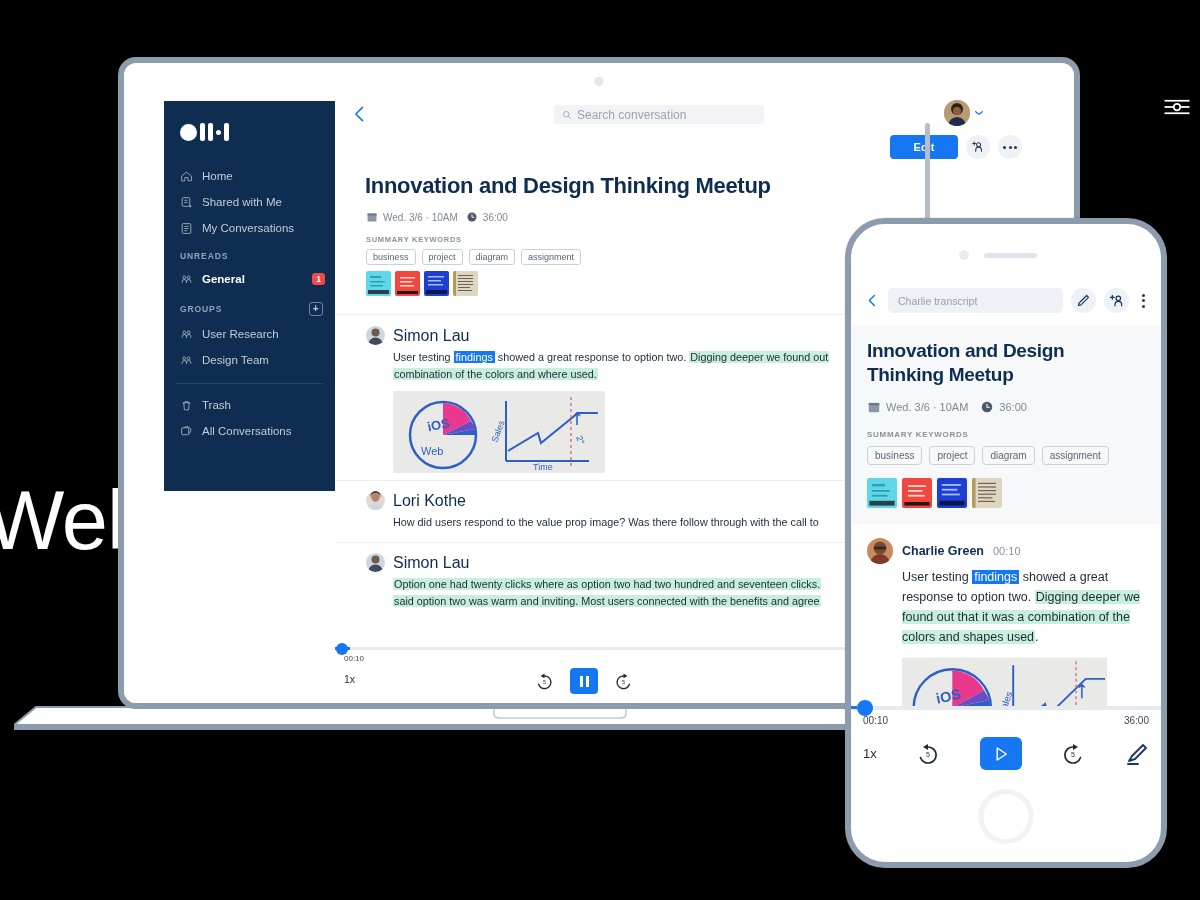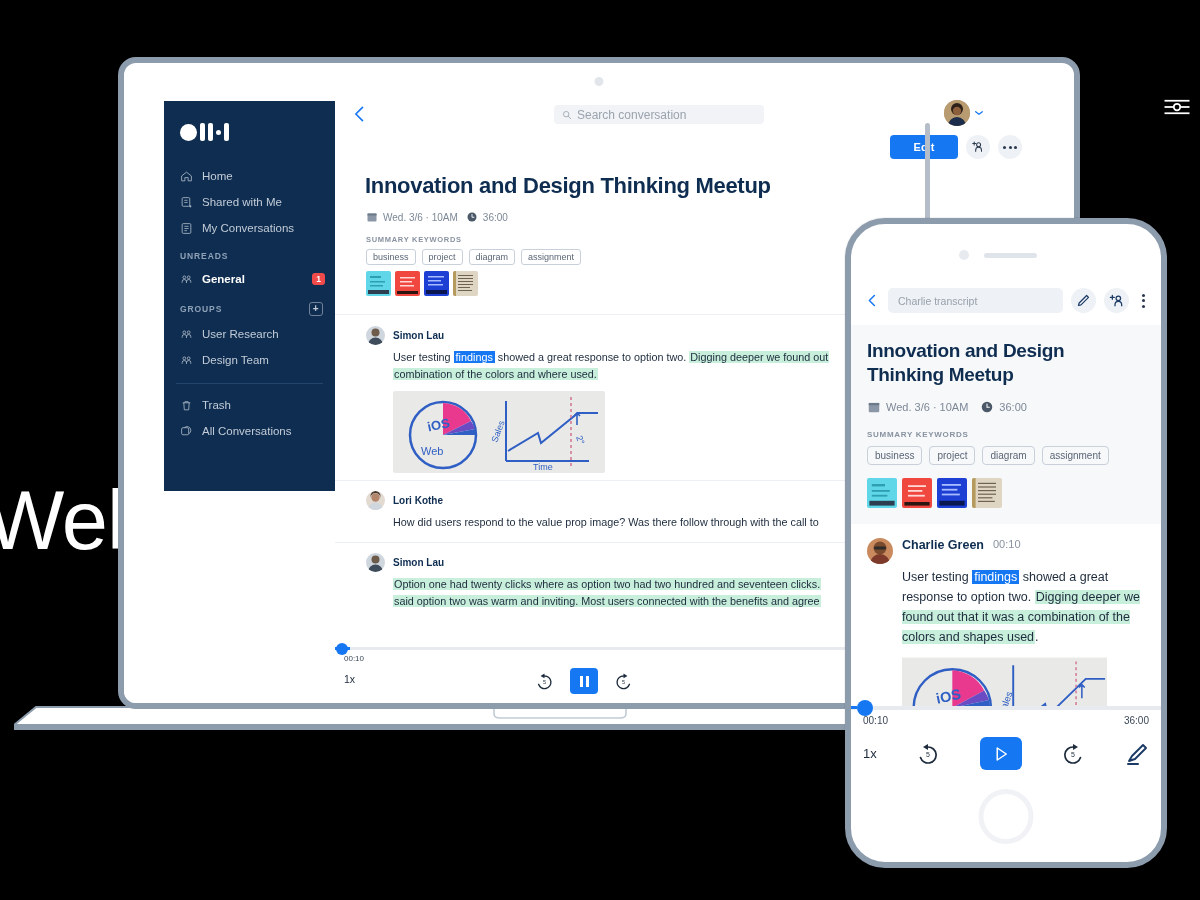--- a/index.html
+++ b/index.html
@@ -130,21 +130,21 @@
     font-size: 9px; padding: 2px 6px; white-space: nowrap;
   }
   .thumb-row { position: absolute; left: 31px; top: 176px; display: flex; gap: 4px; }
   .thumb { width: 25px; height: 25px; border-radius: 2px; overflow: hidden; }
 
   .msg-sep { position: absolute; left: 0; right: 0; height: 1px; background: #eceff3; }
 
   .msg { position: absolute; left: 31px; right: 0; }
   .msg-head { display: flex; align-items: center; gap: 8px; margin-bottom: 4px; }
   .msg-avatar { width: 19px; height: 19px; border-radius: 50%; overflow: hidden; flex: 0 0 19px; }
-  .msg-name { color: #0e2d50; font-size: 10px; font-weight: bold; }
+  .msg-name { color: #0e2d50; font-size: 16px; font-weight: normal; }
   .msg-body {
     margin-left: 27px; color: #1d2b3c; font-size: 10.8px; line-height: 1.62;
     white-space: nowrap;
   }
   .hl-blue { background: #1677f2; color: #fff; padding: 0 2px; }
   .hl-green { background: #c8efdc; padding: 0 1px; }
   .msg-img { margin-left: 27px; margin-top: 7px; width: 212px; height: 82px; border-radius: 2px; overflow: hidden; }
 
   
   #tablet-player { position: absolute; left: 0; right: 0; bottom: 0; height: 62px; background: #fff; }
@@ -193,21 +193,21 @@
   .p-meta { display: flex; align-items: center; gap: 12px; margin-top: 13px; }
   .p-meta .meta-item { font-size: 11px; }
   .p-meta .meta-ico { width: 14px; height: 14px; }
   .p-kw-head { color: #8892a0; font-size: 8px; font-weight: bold; letter-spacing: .7px; margin-top: 16px; }
   .p-kw-row { display: flex; gap: 7px; margin-top: 7px; }
   .p-kw { border: 1px solid #c8d0da; border-radius: 4px; color: #5a6675; font-size: 10px; padding: 3px 7px; }
   .p-thumbs { display: flex; gap: 5px; margin-top: 13px; }
   .p-thumb { width: 30px; height: 30px; border-radius: 2px; overflow: hidden; }
 
   .p-msg { padding: 14px 16px 0 16px; }
-  .p-msg-head { display: flex; align-items: flex-start; gap: 9px; }
+  .p-msg-head { display: flex; align-items: center; gap: 9px; }
   .p-msg-avatar { width: 26px; height: 26px; border-radius: 50%; overflow: hidden; flex: 0 0 26px; }
   .p-msg-name { color: #0e2d50; font-size: 12.5px; font-weight: bold; }
   .p-msg-time { color: #8892a0; font-size: 11px; }
   .p-msg-body { margin-left: 35px; margin-top: 3px; color: #1d2b3c; font-size: 12.5px; line-height: 1.62; }
   .p-msg-img { margin-left: 35px; margin-top: 8px; width: 205px; height: 95px; border-radius: 2px; overflow: hidden; }
 
   #phone-player { position: absolute; left: 0; right: 0; bottom: 86px; height: 70px; background: #fff; }
   .p-track { position: absolute; left: 0; right: 0; top: 0; height: 4px; background: #e7ebf0; }
   .p-knob { position: absolute; width: 16px; height: 16px; border-radius: 50%; background: #1677f2; top: -6px; left: 6px; }
   .p-times { position: absolute; left: 12px; right: 12px; top: 9px; display: flex; justify-content: space-between; }

